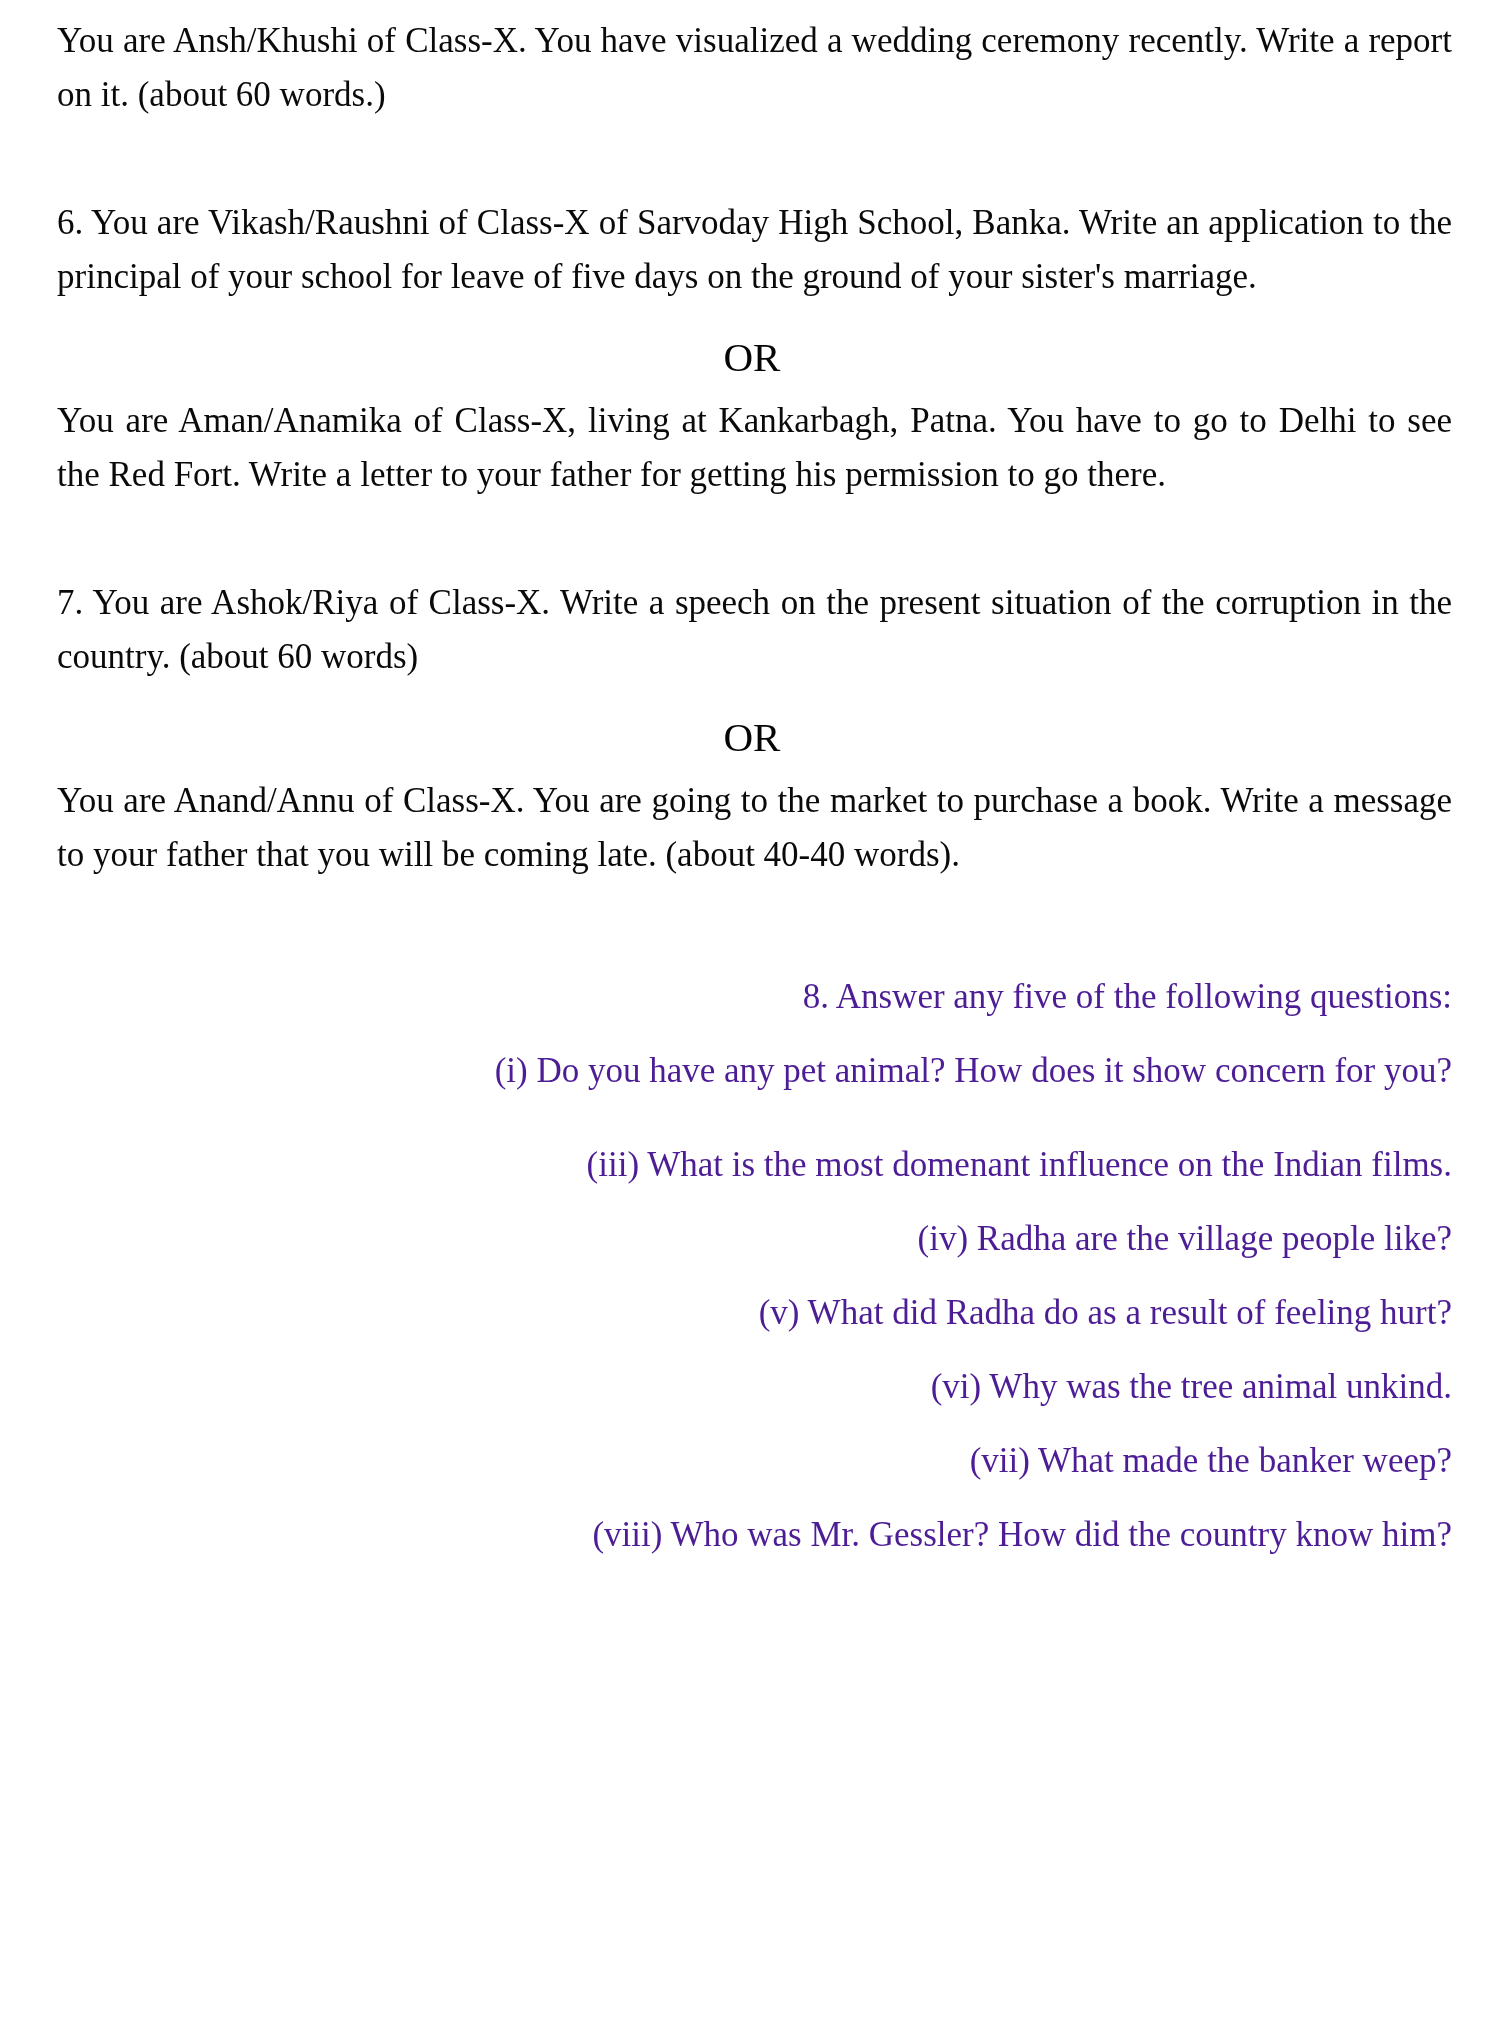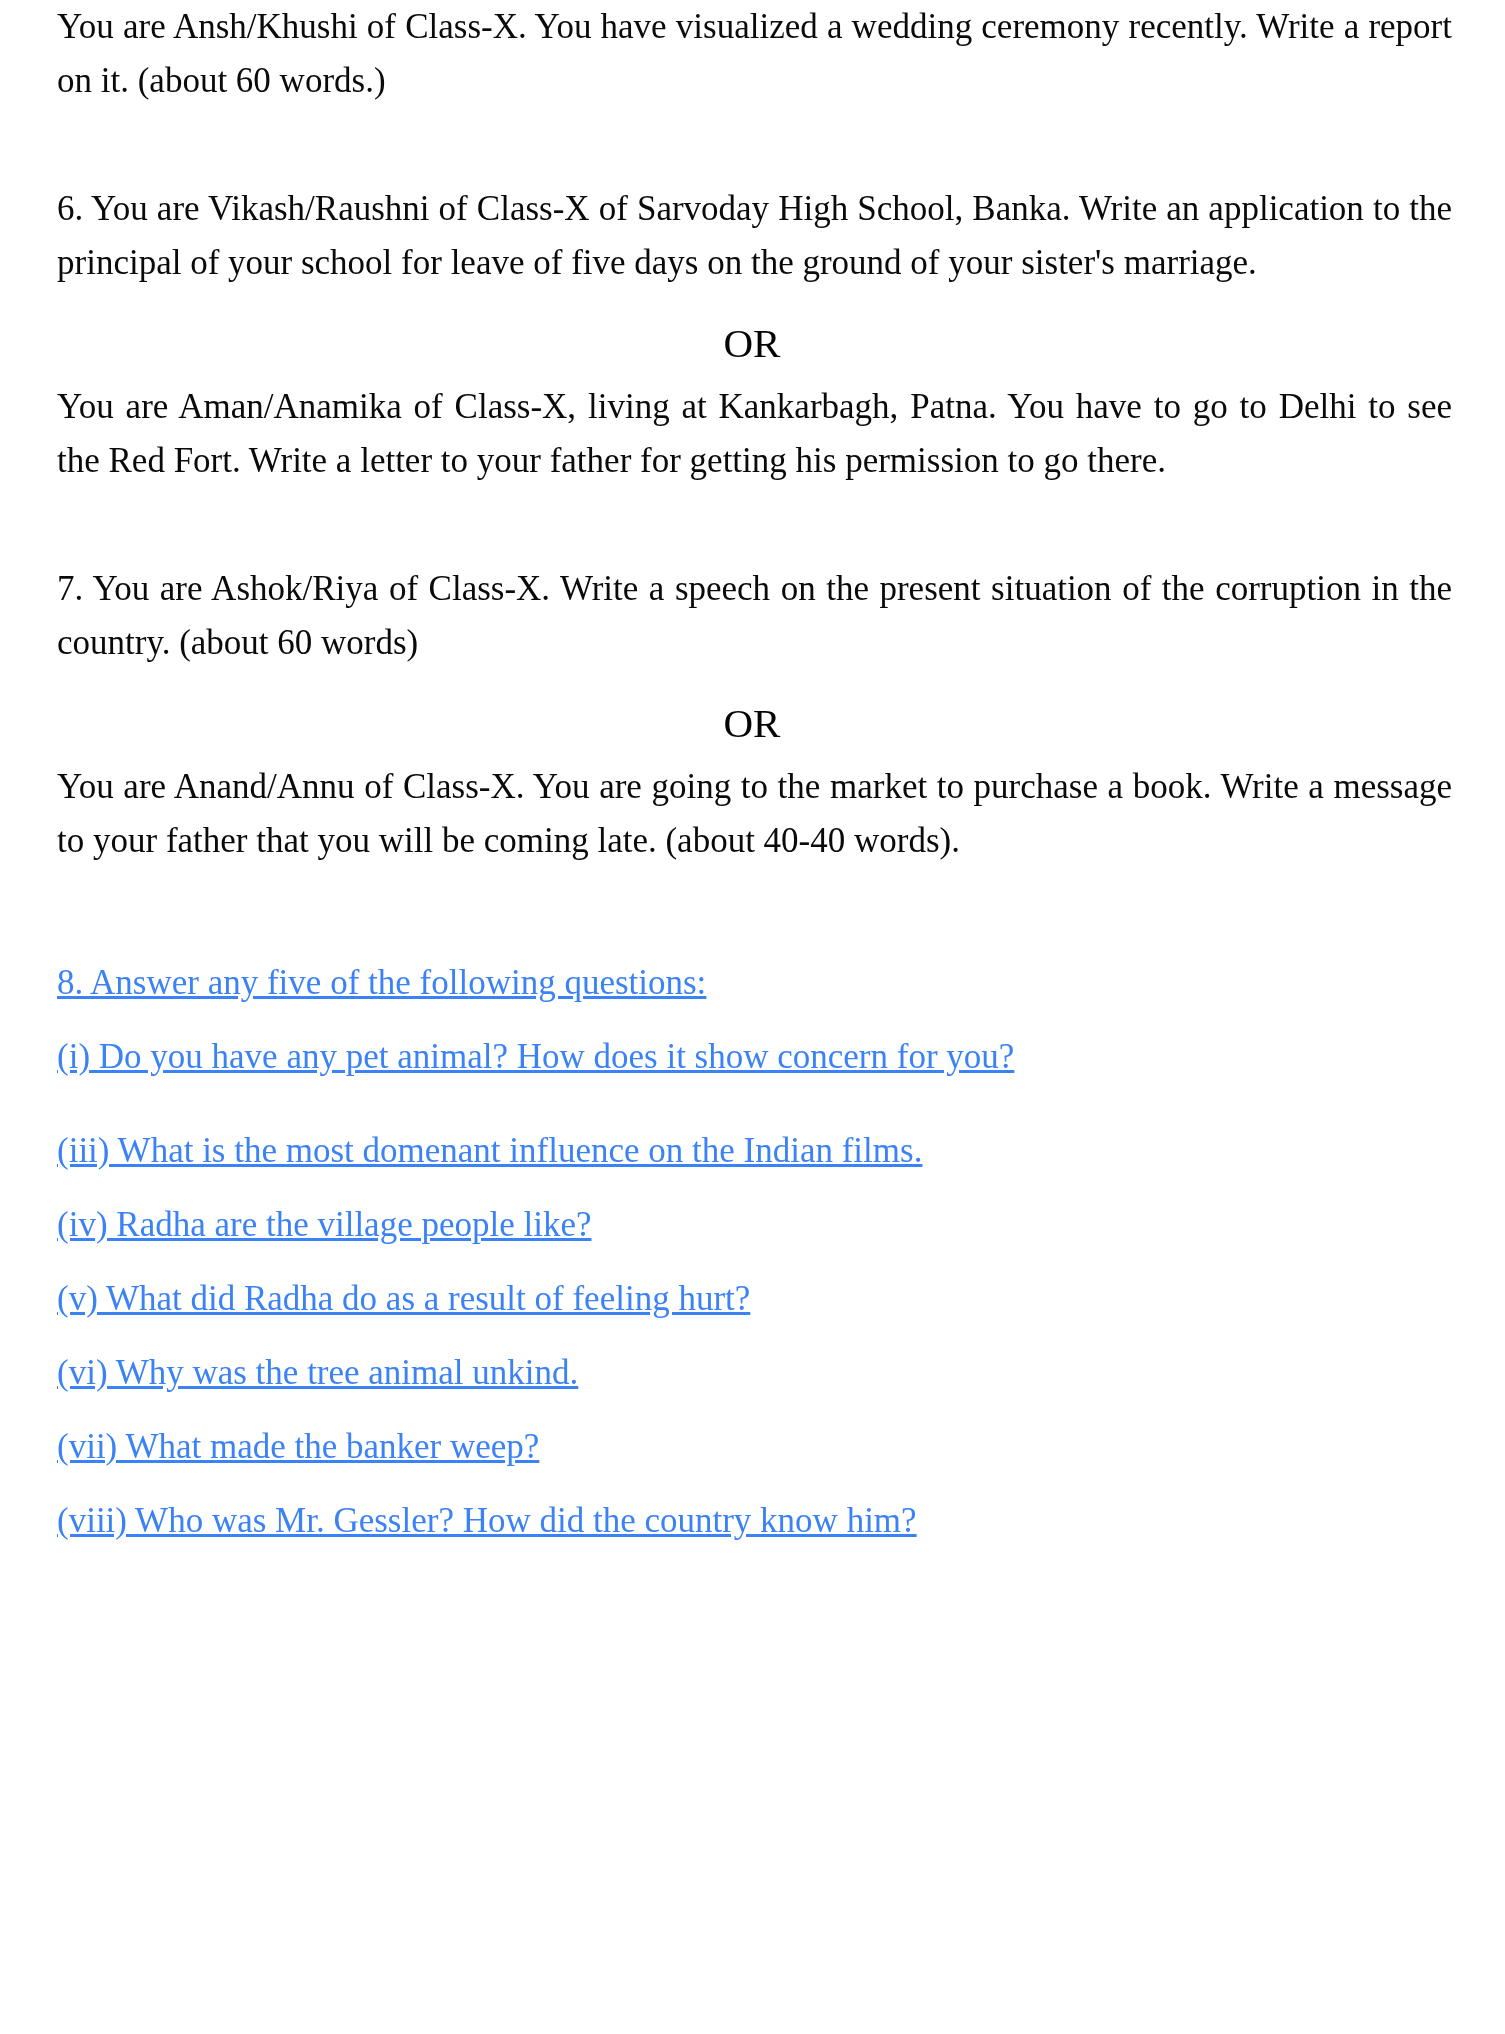--- a/index.html
+++ b/index.html
@@ -19,21 +19,21 @@
     position: absolute;
     left: 0;
     top: 0;
     width: 1505px;
     height: 2034px;
     background: #ffffff;
   }
   .content {
     position: absolute;
     left: 57px;
-    top: 0px;
+    top: 14px;
     width: 1395px;
   }
   .para {
     font-size: 35px;
     line-height: 54px;
     text-align: justify;
     text-justify: inter-word;
     margin: 0;
     color: #0a0a0a;
   }
@@ -48,23 +48,22 @@
     width: 1390px;
   }
   .gap-xs { height: 10px; }
   .gap-sm { height: 26px; }
   .gap-lg { height: 74px; }
   .gap-xl { height: 88px; }
   .qitem {
     font-size: 35px;
     line-height: 54px;
     margin: 0;
-    text-align: left;
-    color: #3b82f6;
-    text-decoration: underline;
+    text-align: right;
+    color: #4c1d95;
   }
   .q-spacer { height: 20px; }
   .blank-area { height: 1px; }
 </style>
 </head>
 <body>
 
 <div class="page">
   <div class="content">
 

